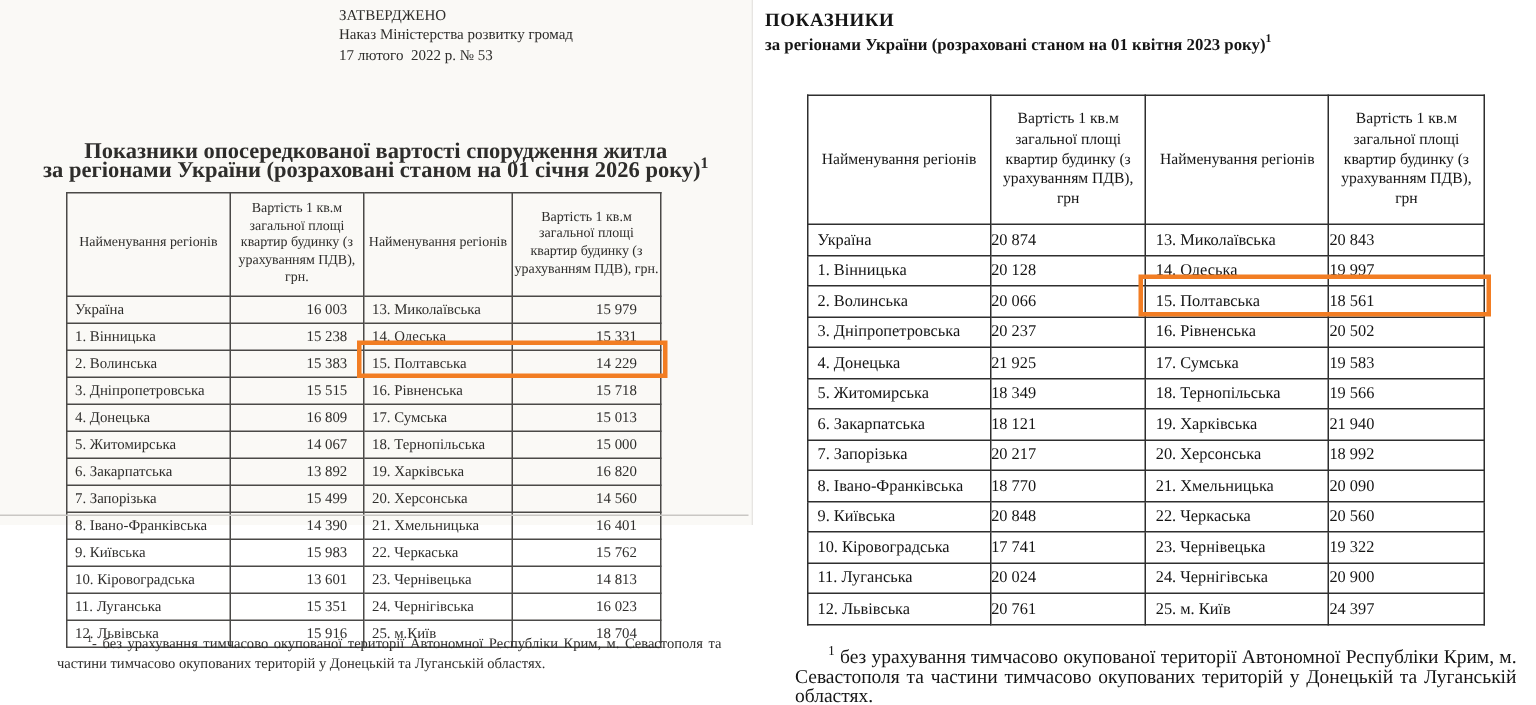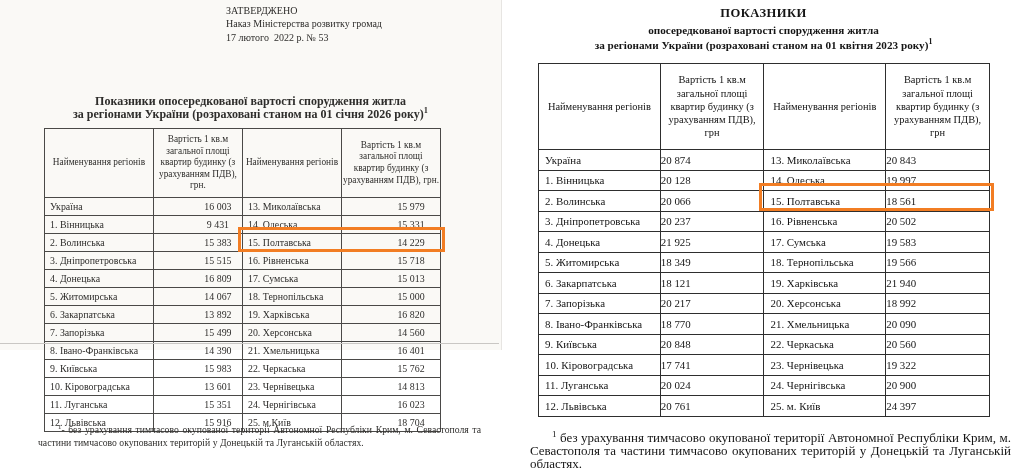--- a/index.html
+++ b/index.html
@@ -12,39 +12,39 @@
   .page{position:absolute;top:0;height:350px;}
   .page-left{left:0;width:501px;background:#faf9f6;color:#2e2d2b;}
   .page-left::after{content:"";position:absolute;left:0;right:2px;bottom:6px;height:1px;background:#c9c7c4;}
   .page-right{left:501px;width:523px;background:#ffffff;color:#151515;border-left:1px solid #e7e5e2;}
 
   
   .approval{position:absolute;left:226px;top:4px;font-size:10px;line-height:13px;white-space:nowrap;}
   .approval .dateline{margin-top:1px;}
   .u{text-underline-offset:1px;}
   .title-l{position:absolute;left:16px;right:16px;top:95px;text-align:center;
-    font-weight:bold;font-size:12px;line-height:13px;}
+    font-weight:bold;font-size:15px;line-height:13px;}
   .twrap{position:absolute;}
   #ltwrap{left:44px;top:128px;width:397px;height:290px;}
   table{border-collapse:collapse;width:100%;height:100%;table-layout:fixed;}
   #ltable{border:1.5px solid #3c3b39;}
   #ltable th,#ltable td{border:1px solid #4a4947;}
   #ltable th{font-weight:normal;font-size:9.3px;line-height:11.6px;padding:2px 1px;text-align:center;vertical-align:middle;}
   #ltable thead tr{height:69px;}
   #ltable td{font-size:9.9px;height:17px;padding:0;}
   #ltable td.reg{text-align:left;padding-left:5px;}
   #ltable td.val{text-align:center;padding-left:40px;}
   #ltable .c1{width:27.5%}#ltable .c2{width:22.5%}#ltable .c3{width:25%}#ltable .c4{width:25%}
   tbody tr:first-child td.reg:first-child{text-align:center;padding-left:0;}
   .footnote{position:absolute;margin:0;text-align:justify;}
   .fn-l{left:38px;right:20px;top:424px;font-size:9.7px;line-height:12.6px;text-indent:20px;}
   sup{font-size:70%;line-height:0;}
 
   
-  .title-r{position:absolute;left:8px;right:8px;top:6px;text-align:center;font-weight:bold;
+  .title-r{position:absolute;left:8px;right:8px;top:6px;text-align:left;font-weight:bold;
     font-size:11.2px;line-height:15.5px;}
   .title-r .t0{font-size:12.6px;letter-spacing:.4px;margin-bottom:1px;}
   #rtwrap{left:36px;top:63px;width:452px;height:339px;}
   #rtable{border:1.5px solid #272727;}
   #rtable th,#rtable td{border:1px solid #2e2e2e;}
   #rtable th{font-weight:normal;font-size:10.4px;line-height:13.2px;padding:3px 1px;text-align:center;vertical-align:middle;}
   #rtable thead tr{height:86px;}
   #rtable td{font-size:10.9px;height:19.5px;padding:0;}
   #rtable td.reg{text-align:left;padding-left:6px;}
   #rtable td.val{text-align:left;}
@@ -90,21 +90,21 @@
         </thead>
         <tbody>
           <tr>
             <td class="reg">Україна</td>
             <td class="val">16 003</td>
             <td class="reg">13. Миколаївська</td>
             <td class="val">15 979</td>
           </tr>
           <tr>
             <td class="reg">1. Вінницька</td>
-            <td class="val">9 431</td>
+            <td class="val">15 238</td>
             <td class="reg">14. Одеська</td>
             <td class="val">15 331</td>
           </tr>
           <tr>
             <td class="reg">2. Волинська</td>
             <td class="val">15 383</td>
             <td class="reg">15. Полтавська</td>
             <td class="val">14 229</td>
           </tr>
           <tr>
@@ -172,21 +172,20 @@
     <div class="hl" id="lhl" style="border-color: rgb(242, 125, 35);"></div>
   </div>
 
   <p class="footnote fn-l"><sup>1</sup><span>-</span> <span>без урахування тимчасово окупованої території Автономної Республіки Крим, м. Севастополя та частини тимчасово окупованих територій у Донецькій та Луганській областях.</span></p>
 </section>
 
 <section class="page page-right">
 
   <div class="title-r">
     <div class="t0">ПОКАЗНИКИ</div>
-    <div>опосередкованої вартості спорудження житла</div>
     <div><span>за регіонами України (розраховані станом на 01 квітня 2023 року)</span><sup>1</sup></div>
   </div>
 
   <div class="twrap" id="rtwrap">
     <table id="rtable">
       <colgroup>
           <col class="c1">
           <col class="c2">
           <col class="c3">
           <col class="c4">

